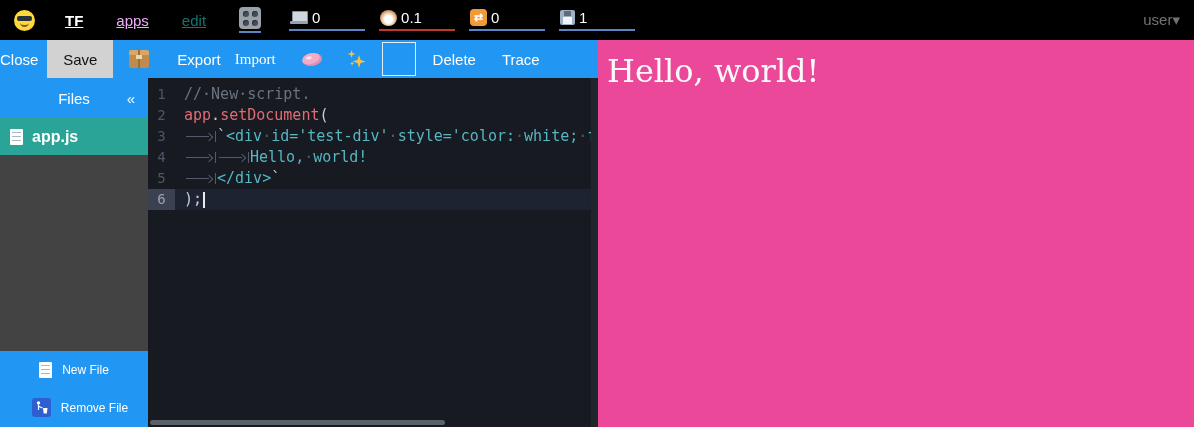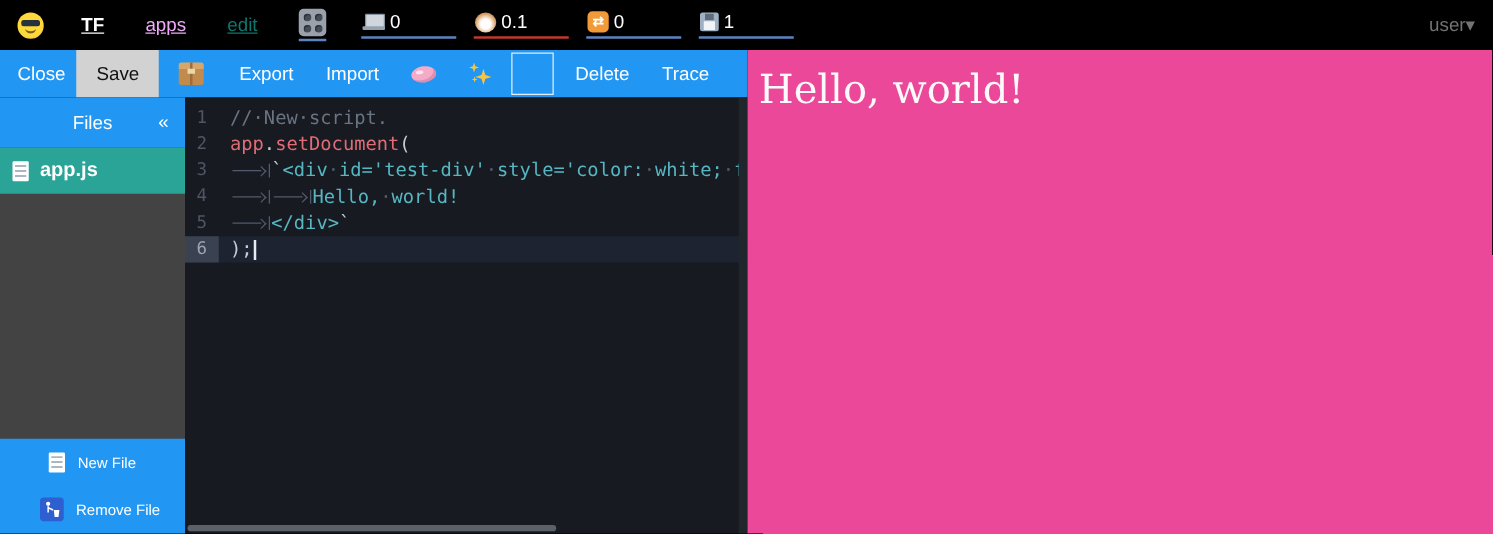--- a/index.html
+++ b/index.html
@@ -48,26 +48,26 @@
   .icon-floppy::after { content:""; position:absolute; left:4px; top:1px; width:7px; height:5px; background:#5d6b7c; }
   .topbar .spacer { flex:1; }
   .user-menu { color:#737373; cursor:pointer; }
 
   
   .toolbar {
     position:absolute; left:0; top:40px; width:598px; height:38px; background:#2196f3;
     display:flex; align-items:center; color:#fff; font-size:15px;
   }
   .tbtn { background:transparent; border:none; color:#fff; font:inherit; cursor:pointer; padding:0; }
-  .tbtn.close { margin-left:14px; }
+  .tbtn.close { }
   .tbtn.save { margin-left:9px; width:66px; height:38px; background:#d2d2d2; color:#111; }
   .iconbtn { background:transparent; border:none; cursor:pointer; padding:0; display:flex; align-items:center; }
   .iconbtn.package { margin-left:16px; }
   .tbtn.export { margin-left:28px; }
-  .tbtn.import { margin-left:26px; }
+  .tbtn.import { margin-left:14px;font-family:Liberation Serif, serif; }
   .iconbtn.soap { margin-left:26px; }
   .iconbtn.sparkles { margin-left:25px; }
   .blankbtn { margin-left:15px; width:34px; height:34px; background:transparent;
     border:1px solid #e4ecf4; cursor:pointer; }
   .tbtn.delete { margin-left:17px; }
   .tbtn.trace { margin-left:26px; }
 
   .icon-package { position:relative; width:20px; height:18px; border-radius:2px;
     background:linear-gradient(180deg,#d8a668 0 5px,#c08b4d 5px 100%); flex:none; }
   .icon-package::before { content:""; position:absolute; left:9px; top:0; width:2px; height:18px; background:#9c6f3a; }

